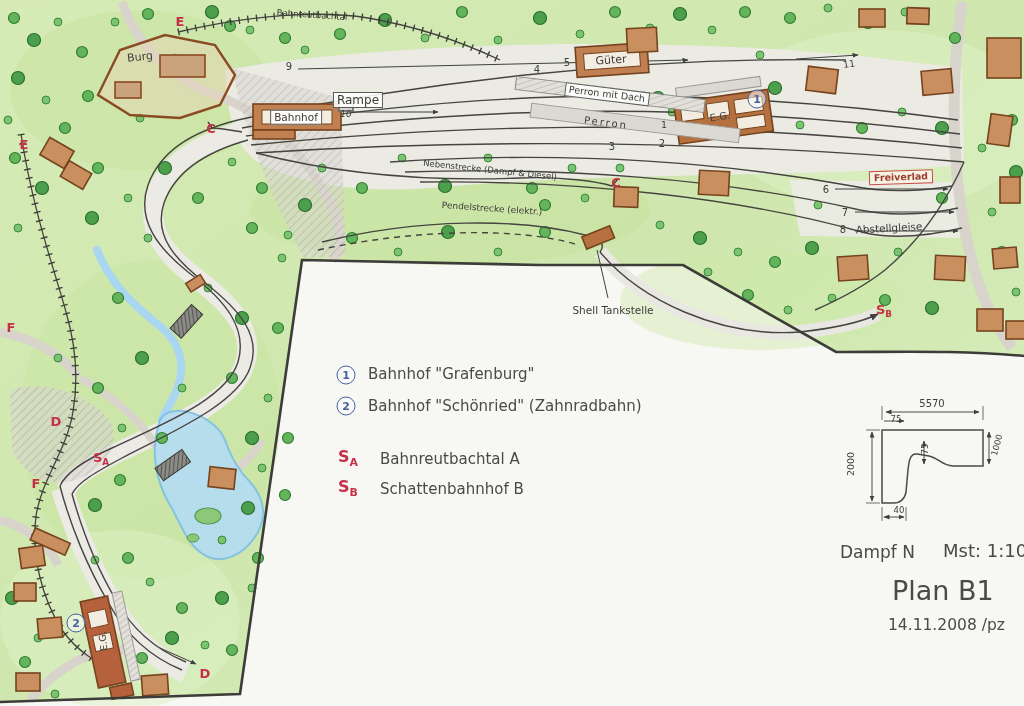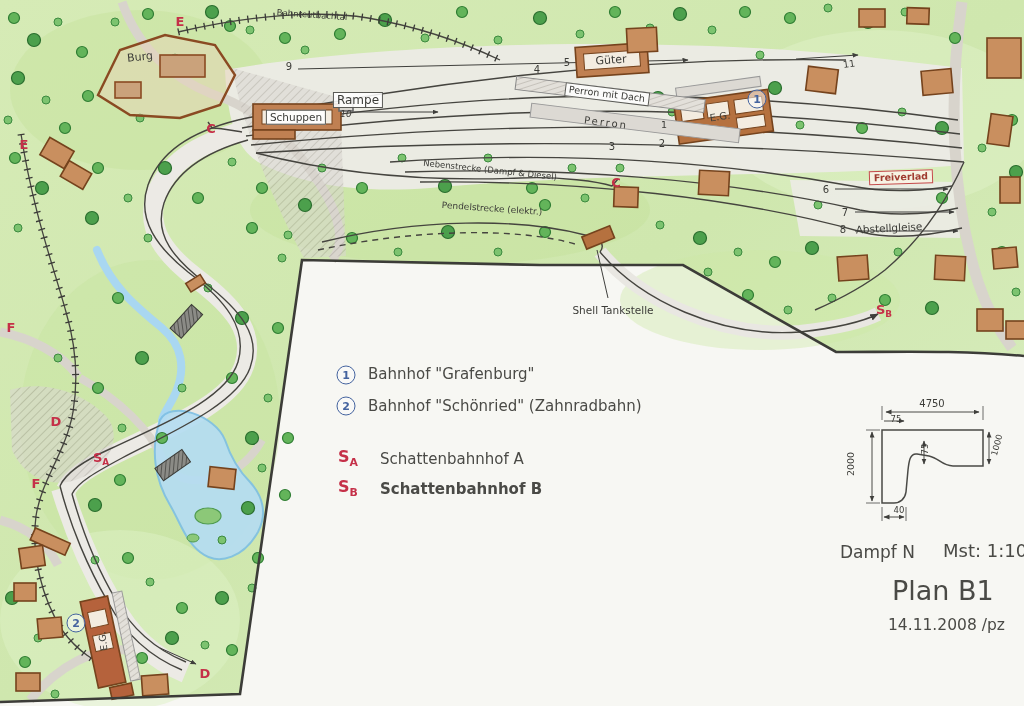--- a/index.html
+++ b/index.html
@@ -414,21 +414,21 @@
 <span class="lbl num" style="left:664px;top:125px;font-size:9.5px;">1</span>
 <span class="lbl num" style="left:662px;top:144px;">2</span>
 <span class="lbl num" style="left:612px;top:147px;">3</span>
 <span class="lbl num" style="left:537px;top:70px;">4</span>
 <span class="lbl num" style="left:567px;top:63px;">5</span>
 <span class="lbl num" style="left:826px;top:190px;">6</span>
 <span class="lbl num" style="left:845px;top:213px;">7</span>
 <span class="lbl num" style="left:843px;top:230px;">8</span>
 
 <span class="lbl" style="left:611px;top:60px;font-size:11px;transform:translate(-50%,-50%) rotate(-4deg);">Güter</span>
-<span class="lbl box" style="left:296px;top:117px;font-size:10.5px;">Schuppen</span>
+<span class="lbl box" style="left:296px;top:117px;font-size:10.5px;">Bahnhof</span>
 <span class="lbl box" style="left:358px;top:100px;font-size:12px;">Rampe</span>
 <span class="lbl box" style="left:607px;top:94px;font-size:9.5px;transform:translate(-50%,-50%) rotate(7deg);">Perron mit Dach</span>
 <span class="lbl" style="left:606px;top:123px;font-size:10px;transform:translate(-50%,-50%) rotate(7deg);letter-spacing:2px;">Perron</span>
 <span class="lbl" style="left:720px;top:117px;font-size:10px;transform:translate(-50%,-50%) rotate(-8deg);">E.G.</span>
 <span class="lbl redbox" style="left:901px;top:177px;font-size:9.5px;transform:translate(-50%,-50%) rotate(-2deg);">Freiverlad</span>
 <span class="lbl" style="left:889px;top:228px;font-size:10.5px;transform:translate(-50%,-50%) rotate(-3deg);">Abstellgleise</span>
 <span class="lbl" style="left:490px;top:170px;font-size:8.5px;transform:translate(-50%,-50%) rotate(6deg);">Nebenstrecke (Dampf &amp; Diesel)</span>
 <span class="lbl" style="left:492px;top:209px;font-size:9px;transform:translate(-50%,-50%) rotate(4deg);">Pendelstrecke (elektr.)</span>
 <span class="lbl" style="left:613px;top:310px;font-size:10.5px;">Shell Tankstelle</span>
 <span class="lbl" style="left:103px;top:641px;font-size:9.5px;transform:translate(-50%,-50%) rotate(-97deg);">E.G.</span>
@@ -436,31 +436,31 @@
 <span class="circ" style="left:757px;top:99px;">1</span>
 <span class="circ" style="left:76px;top:623px;">2</span>
 
 <span class="circ" style="left:346px;top:375px;">1</span>
 <span class="lblL" style="left:368px;top:374px;">Bahnhof "Grafenburg"</span>
 <span class="circ" style="left:346px;top:406px;">2</span>
 <span class="lblL" style="left:368px;top:406px;">Bahnhof "Schönried" (Zahnradbahn)</span>
 <span class="lblL red" style="left:338px;top:459px;font-size:16px;">
   <span>S</span><sub>A</sub>
 </span>
-<span class="lblL" style="left:380px;top:459px;">Schattenbahnhof A</span>
+<span class="lblL" style="left:380px;top:459px;">Bahnreutbachtal A</span>
 <span class="lblL red" style="left:338px;top:489px;font-size:16px;">
   <span>S</span><sub>B</sub>
 </span>
-<span class="lblL" style="left:380px;top:489px;font-weight:bold;">Schattenbahnhof B</span>
+<span class="lblL" style="left:380px;top:489px;">Schattenbahnhof B</span>
 
 <span class="lblL" style="left:840px;top:552px;font-size:17px;">Dampf N</span>
 <span class="lblL" style="left:914px;top:551px;font-size:18px;margin-left:29px;">Mst: 1:10</span>
 <span class="lblL" style="left:892px;top:590px;font-size:27px;">Plan B1</span>
 <span class="lblL" style="left:888px;top:626px;font-size:15.5px;">14.11.2008 /pz</span>
 
-<span class="lbl" style="left:932px;top:404px;font-size:10px;">4750</span>
+<span class="lbl" style="left:932px;top:404px;font-size:10px;">5570</span>
 <span class="lbl" style="left:896px;top:419px;font-size:8.5px;">75</span>
 <span class="lbl" style="left:851px;top:464px;font-size:9.5px;transform:translate(-50%,-50%) rotate(-90deg);">2000</span>
 <span class="lbl" style="left:925px;top:449px;font-size:8.5px;transform:translate(-50%,-50%) rotate(-90deg);">75</span>
 <span class="lbl" style="left:997px;top:445px;font-size:8.5px;transform:translate(-50%,-50%) rotate(-75deg);">1000</span>
 <span class="lbl" style="left:899px;top:510px;font-size:8.5px;">40</span>
 
 </div>
 
 </body></html>

